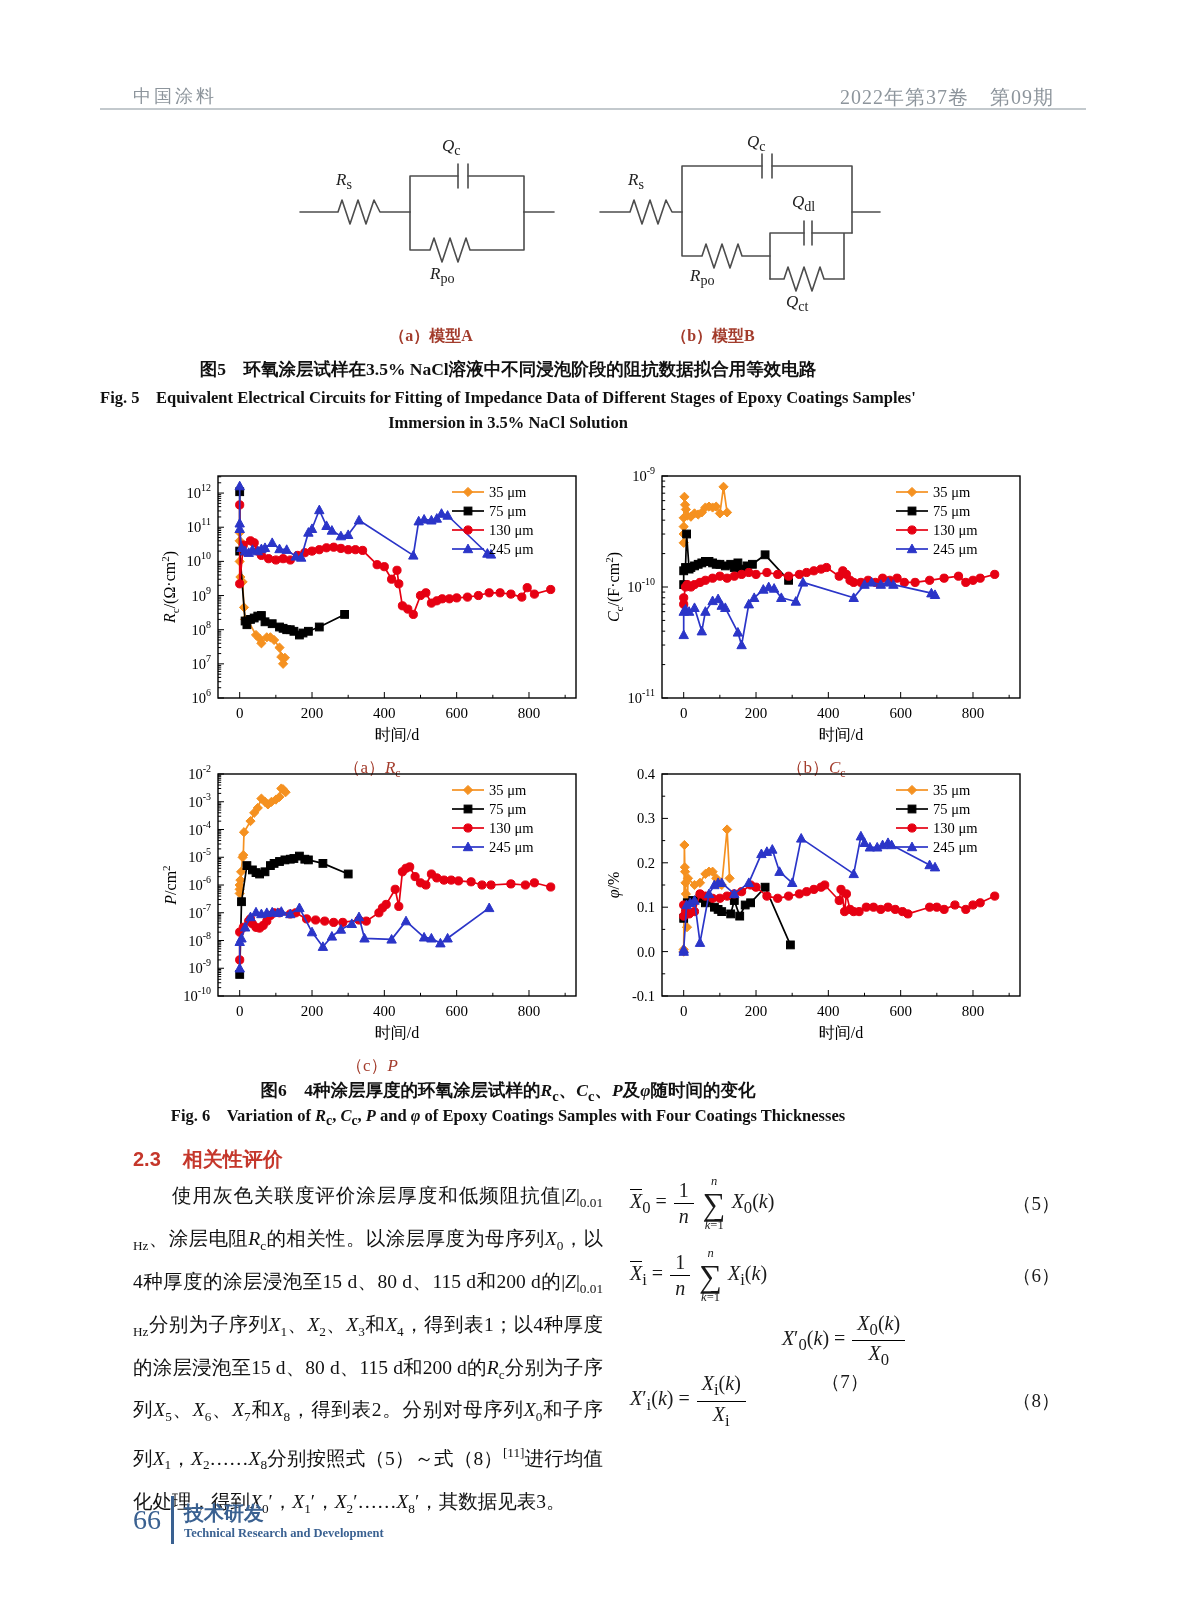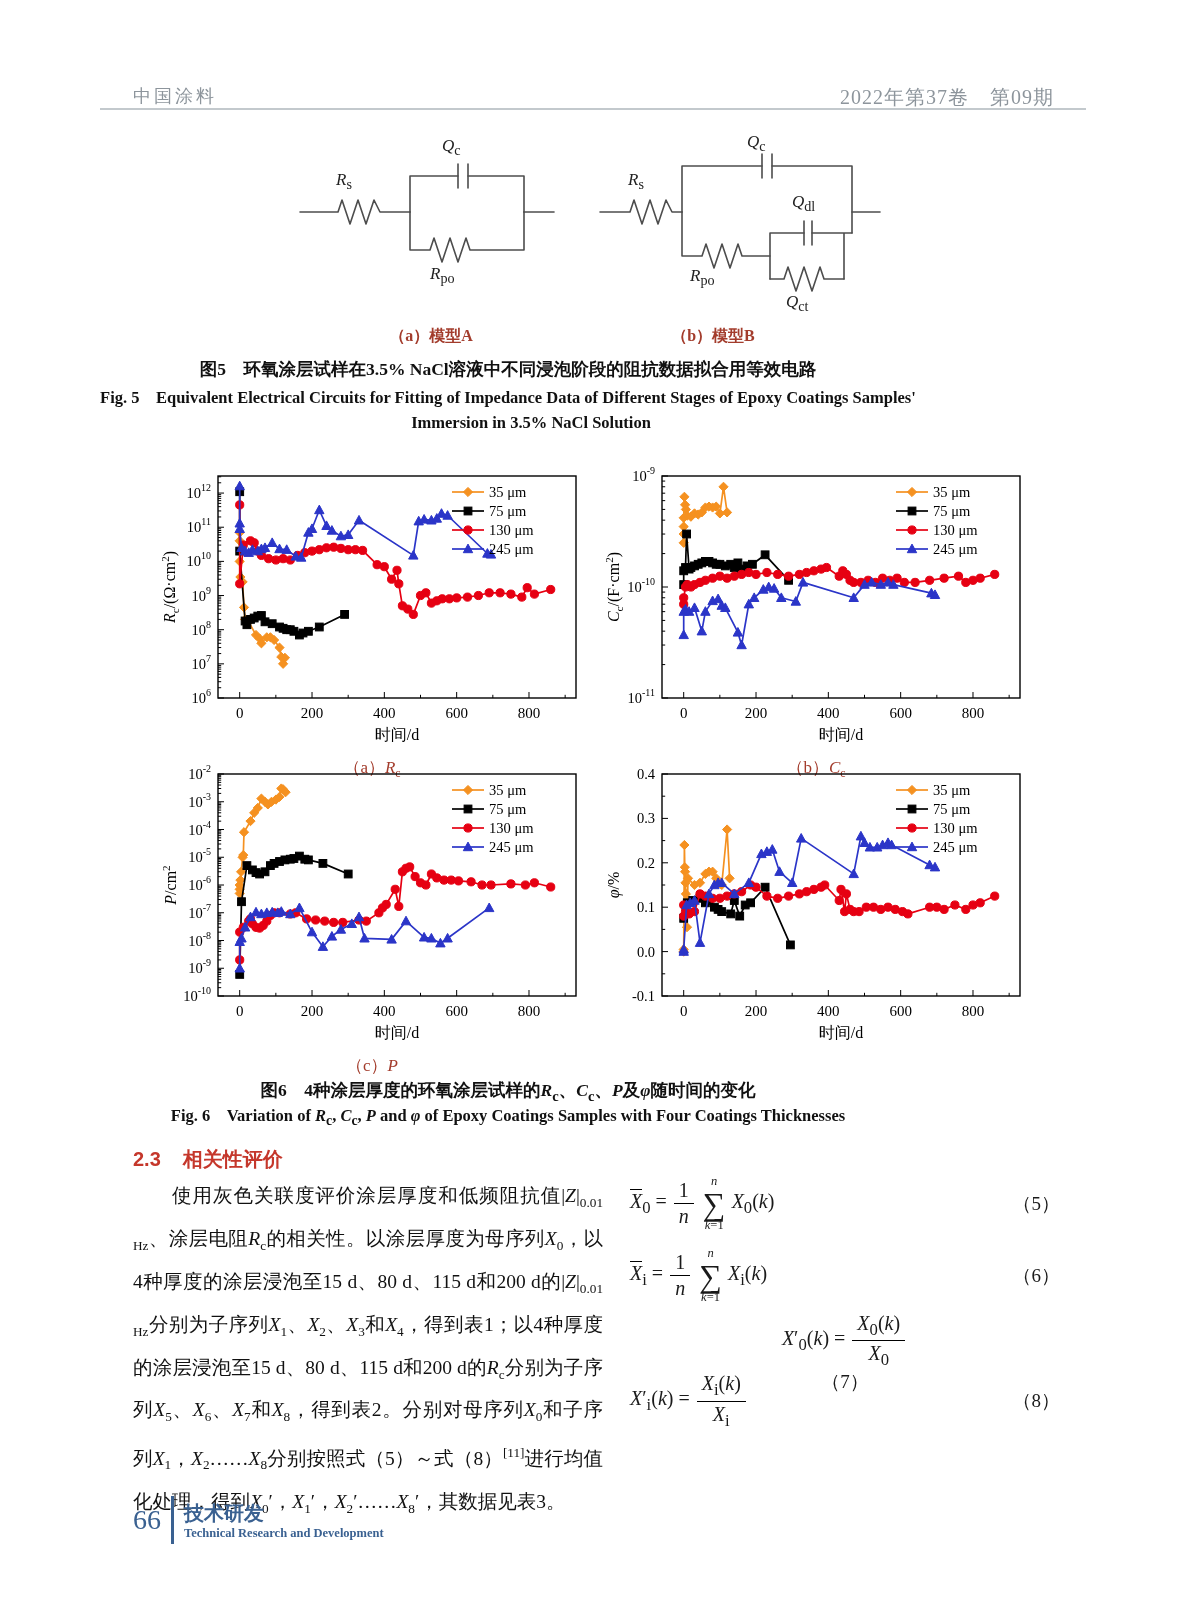--- a/index.html
+++ b/index.html
@@ -88,21 +88,21 @@
     <span class="clabel" style="left:455px;top:-2px;"><i>Q</i><sub>c</sub></span>
     <span class="clabel" style="left:476px;top:58px;margin-left:24px;"><i>Q</i><sub>dl</sub></span>
     <span class="clabel" style="left:398px;top:132px;"><i>R</i><sub>po</sub></span>
     <span class="clabel" style="left:494px;top:158px;"><i>Q</i><sub>ct</sub></span>
   </div>
   <div class="abs model-caption" style="left:346px;">（a）模型A</div>
   <div class="abs model-caption" style="left:628px;">（b）模型B</div>
 
   <div class="abs figcap figcap-cn" style="top:357px;">图5　环氧涂层试样在3.5% NaCl溶液中不同浸泡阶段的阻抗数据拟合用等效电路</div>
   <div class="abs figcap figcap-en" style="top:387px;">Fig. 5　Equivalent Electrical Circuits for Fitting of Impedance Data of Different Stages of Epoxy Coatings Samples'</div>
-  <div class="abs figcap figcap-en" style="top:413px;padding-left:23px;">Immersion in 3.5% NaCl Solution</div>
+  <div class="abs figcap figcap-en" style="top:413px;">Immersion in 3.5% NaCl Solution</div>
 
   <div class="chart" style="left:156px;top:464px;">
       <div class="ylabel"><i>R</i><sub>c</sub>/(Ω·cm<sup>2</sup>)</div>
       <svg width="432" height="286" viewBox="0 0 432 286">
         <text x="83.6969696969697" y="254" text-anchor="middle" font-size="15">0</text>
         <text x="156.02020202020202" y="254" text-anchor="middle" font-size="15">200</text>
         <text x="228.34343434343435" y="254" text-anchor="middle" font-size="15">400</text>
         <text x="300.66666666666663" y="254" text-anchor="middle" font-size="15">600</text>
         <text x="372.989898989899" y="254" text-anchor="middle" font-size="15">800</text>
         <text x="55" y="239" text-anchor="end" font-size="14.5">10<tspan dy="-7" font-size="10">6</tspan></text>

